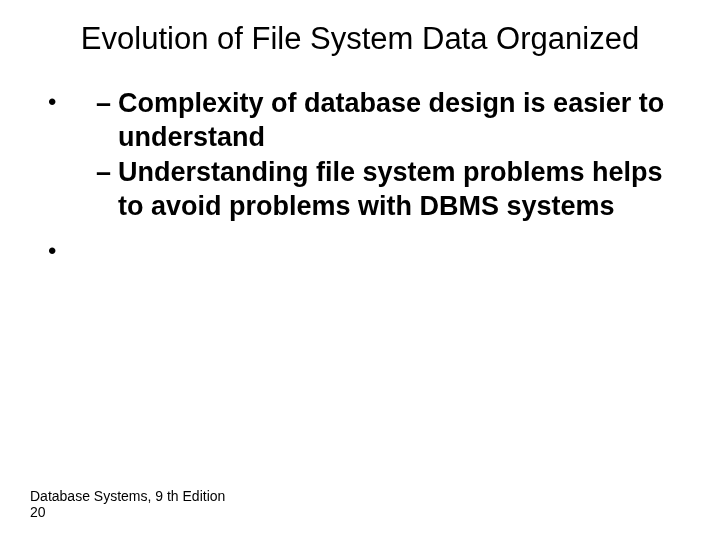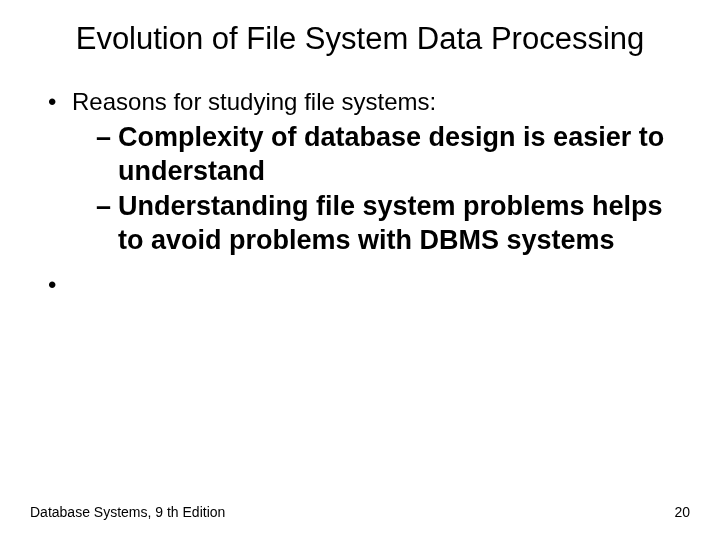--- a/index.html
+++ b/index.html
@@ -61,30 +61,30 @@
       top: 0;
     }
     .footer {
       position: absolute;
       bottom: 20px;
       left: 30px;
       right: 30px;
       display: flex;
       justify-content: space-between;
       font-size: 14px;
+      flex-direction: column;
     }
   </style>
 </head>
 <body>
 
-<h1 class="title">Evolution of File System Data Processing</h1>
+<h1 class="title">Evolution of File System Data Organized</h1>
 
 <ul class="bullet-list">
   <li class="bullet-item">
-    <span>Reasons for studying file systems:</span>
     <ul class="sub-list">
       <li class="sub-item">Complexity of database design is easier to understand</li>
       <li class="sub-item">Understanding file system problems helps to avoid problems with DBMS systems</li>
     </ul>
   </li>
   <li class="bullet-item">
   </li>
 </ul>
 
 <div class="footer">

